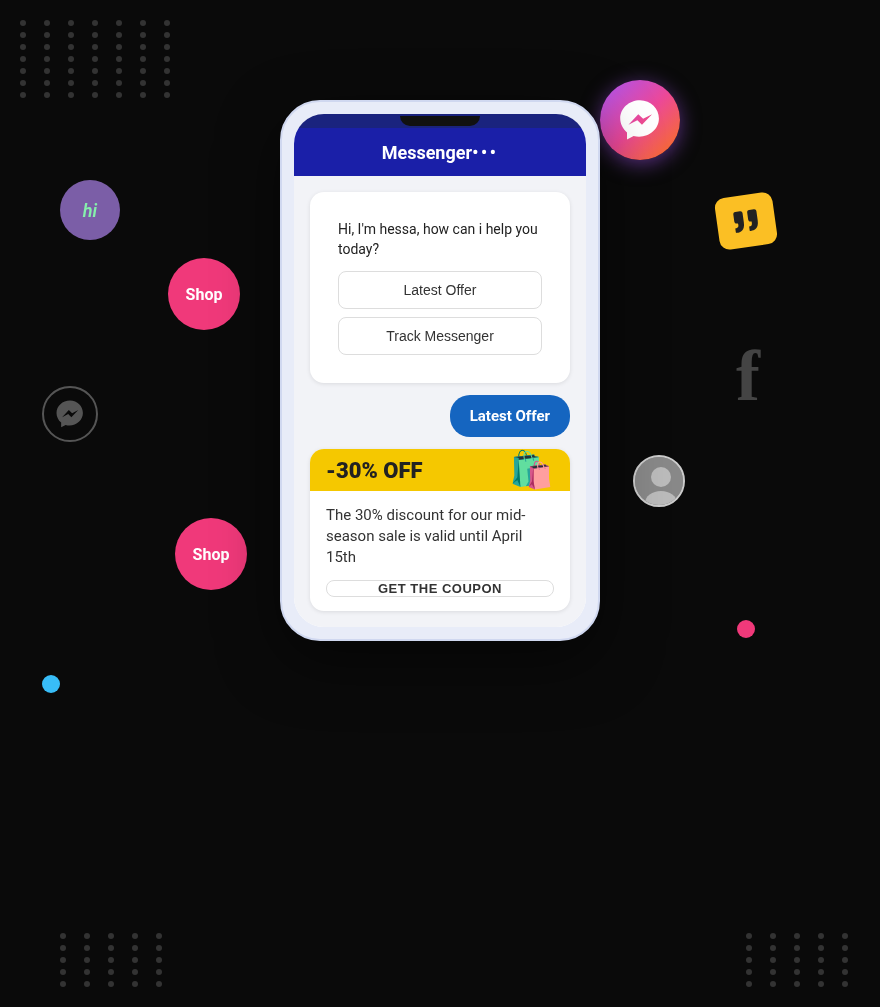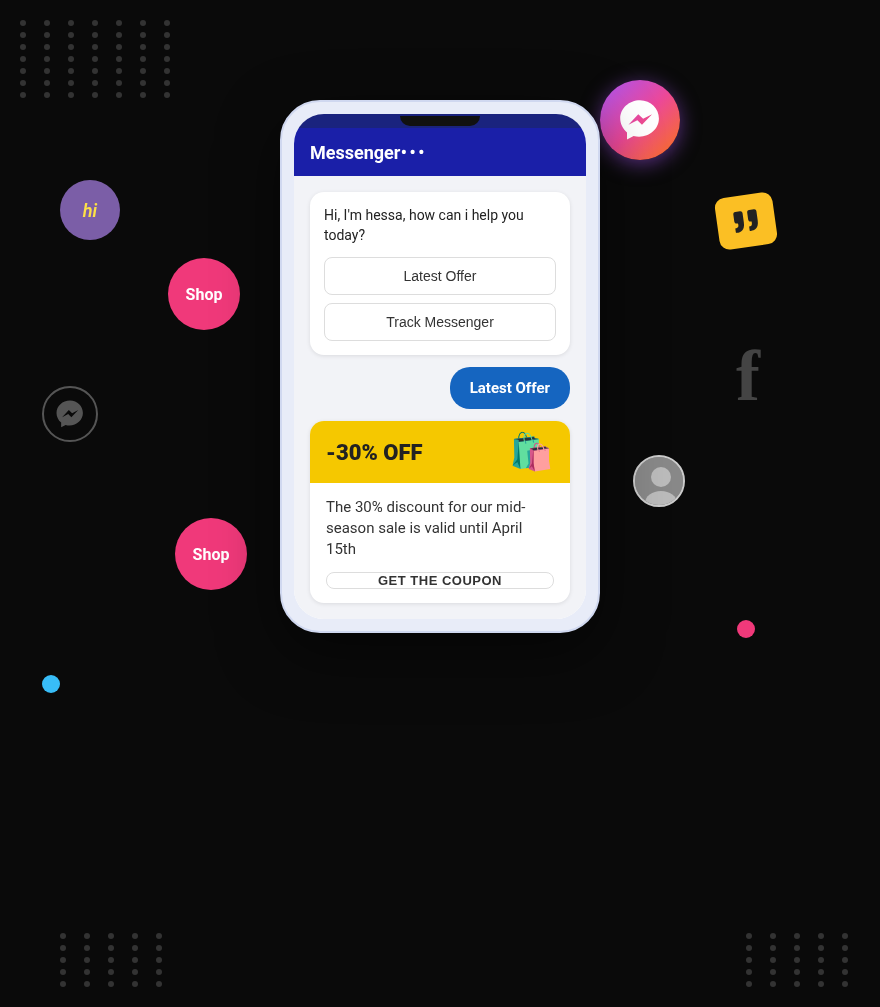--- a/index.html
+++ b/index.html
@@ -43,21 +43,21 @@
       grid-template-columns: repeat(5, 18px);
       gap: 6px;
     }
 
     
     .float-hi {
       position: absolute;
       top: 180px;
       left: 60px;
       background: #7b5ea7;
-      color: #fde047;
+      color: #86efac;
       font-size: 18px;
       font-style: italic;
       font-weight: 600;
       width: 60px;
       height: 60px;
       border-radius: 50%;
       display: flex;
       align-items: center;
       justify-content: center;
     }
@@ -225,21 +225,21 @@
       background: #111;
       border-radius: 0 0 10px 10px;
     }
 
     
     .messenger-header {
       background: #1a1fa8;
       padding: 12px 16px;
       display: flex;
       align-items: center;
-      justify-content: flex-start;
+      justify-content: center;
     }
 
     .messenger-header-title {
       color: white;
       font-size: 18px;
       font-weight: 700;
     }
 
     .messenger-dots {
       color: white;
@@ -250,21 +250,21 @@
     
     .chat-area {
       background: #f2f3f7;
       padding: 16px;
     }
 
     
     .bot-bubble {
       background: white;
       border-radius: 14px;
-      padding: 14px;
+      padding: 28px;
       margin-bottom: 12px;
       box-shadow: 0 1px 4px rgba(0,0,0,0.1);
     }
 
     .bot-text {
       font-size: 14px;
       color: #222;
       margin-bottom: 12px;
       line-height: 1.4;
     }
@@ -306,21 +306,21 @@
     
     .offer-card {
       background: white;
       border-radius: 14px;
       overflow: hidden;
       box-shadow: 0 1px 4px rgba(0,0,0,0.1);
     }
 
     .offer-banner {
       background: #f5c800;
-      padding: 10px 16px;
+      padding: 0 16px;
       display: flex;
       align-items: center;
       justify-content: space-between;
       gap: 8px;
     }
 
     .offer-discount {
       font-size: 22px;
       font-weight: 900;
       color: #222;

